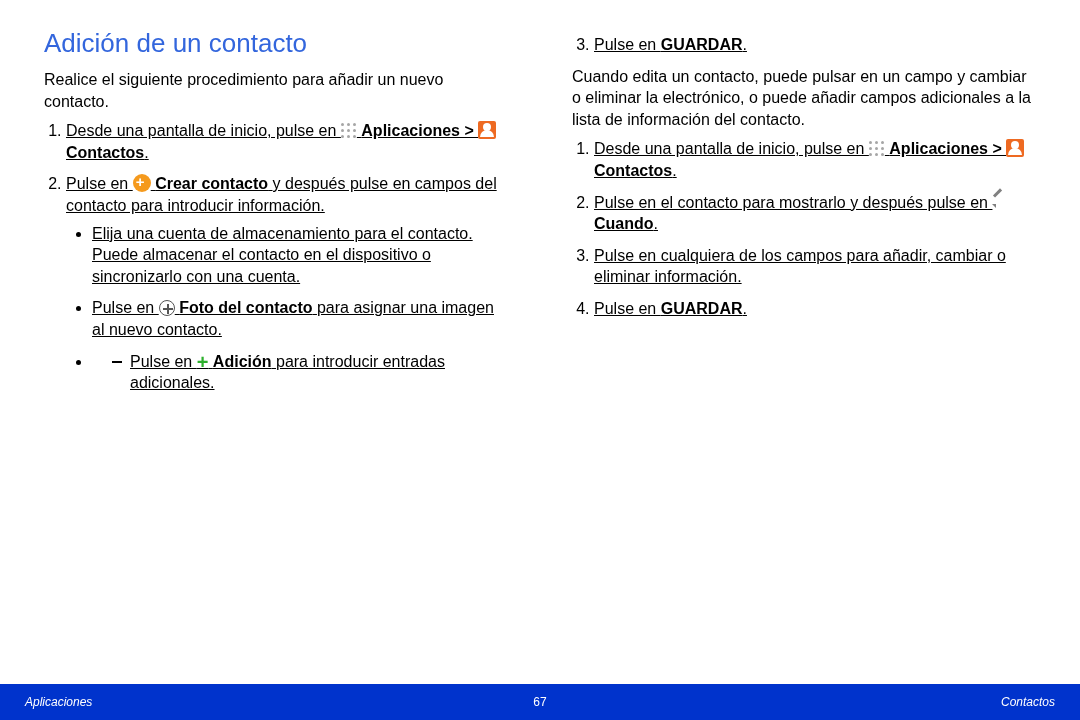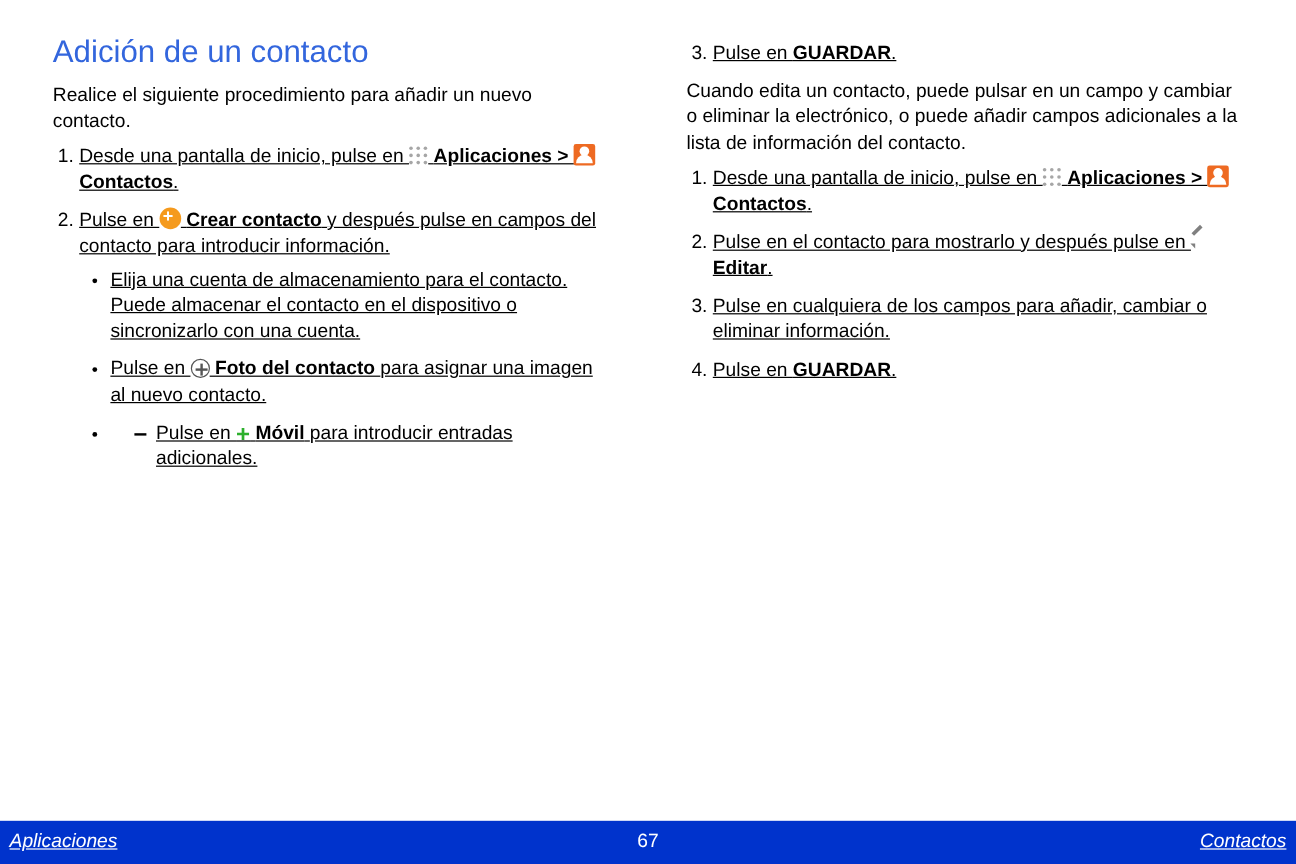--- a/index.html
+++ b/index.html
@@ -10,21 +10,21 @@
   .h2 { color: #3366dd; font-size: 26px; font-weight: 400; margin-bottom: 10px; }
   .para { font-size: 16px; line-height: 1.35; margin-bottom: 8px; }
   ol { list-style: decimal; padding-left: 22px; margin-top: 6px; }
   ol > li { font-size: 16px; line-height: 1.35; margin-bottom: 10px; text-decoration: underline; }
   ul.bullets { list-style: disc; padding-left: 26px; margin-top: 6px; }
   ul.bullets > li { font-size: 16px; line-height: 1.35; margin-bottom: 10px; }
   ul.dashes { list-style: none; padding-left: 20px; margin-top: 6px; }
   ul.dashes > li { font-size: 16px; line-height: 1.35; margin-bottom: 10px; position: relative; padding-left: 18px; }
   ul.dashes > li::before { content: ""; position: absolute; left: 0; top: 10px; width: 10px; height: 2px; background: #000; }
   b, strong { font-weight: 700; }
-  .footer { position: absolute; left: 0; right: 0; bottom: 0; height: 36px; background: #0033cc; display: flex; align-items: center; justify-content: space-between; padding: 0 8px; color: #fff; font-style: italic; font-size: 16px; text-decoration: underline; }
+  .footer { position: absolute; left: 0; right: 0; bottom: 0; height: 36px; background: #0033cc; display: flex; align-items: center; justify-content: space-between; padding: 0 25px; color: #fff; font-style: italic; font-size: 12px; }
   .footer .center { position: absolute; left: 50%; transform: translateX(-50%); font-style: normal; }
   
   .icon { display: inline-block; vertical-align: -3px; }
   .grid-icon { width: 16px; height: 16px; position: relative; }
   .grid-icon span { position: absolute; width: 3px; height: 3px; background: #a6a6a6; border-radius: 50%; }
   .grid-icon span:nth-child(1){left:0;top:0}.grid-icon span:nth-child(2){left:6px;top:0}.grid-icon span:nth-child(3){left:12px;top:0}
   .grid-icon span:nth-child(4){left:0;top:6px}.grid-icon span:nth-child(5){left:6px;top:6px}.grid-icon span:nth-child(6){left:12px;top:6px}
   .grid-icon span:nth-child(7){left:0;top:12px}.grid-icon span:nth-child(8){left:6px;top:12px}.grid-icon span:nth-child(9){left:12px;top:12px}
   .contacts-icon { width: 18px; height: 18px; background: #ee6a22; border-radius: 2px; position: relative; }
   .contacts-icon::before { content: ""; position: absolute; left: 5px; top: 2px; width: 8px; height: 8px; background: #fff; border-radius: 50%; }
@@ -70,21 +70,21 @@
             <span>Pulse en </span>
             <span class="icon photo-plus-icon"></span>
             <b> Foto del contacto</b>
             <span> para asignar una imagen al nuevo contacto.</span>
           </li>
           <li>
             <ul class="dashes">
               <li>
                 <span>Pulse en </span>
                 <span class="green-plus">+</span>
-                <b> Móvil</b>
+                <b> Adición</b>
                 <span> para introducir entradas adicionales.</span>
               </li>
             </ul>
           </li>
         </ul>
       </li>
     </ol>
   </div>
 
   <div class="col">
@@ -100,21 +100,21 @@
       <li>
         <span>Desde una pantalla de inicio, pulse en </span>
         <span class="icon grid-icon"><span></span><span></span><span></span><span></span><span></span><span></span><span></span><span></span><span></span></span>
         <b>Aplicaciones &gt; </b>
         <span class="icon contacts-icon"></span>
         <b> Contactos</b><span>.</span>
       </li>
       <li>
         <span>Pulse en el contacto para mostrarlo y después pulse en </span>
         <span class="pencil-icon"></span>
-        <b> Editar</b><span>.</span>
+        <b> Cuando</b><span>.</span>
       </li>
       <li>Pulse en cualquiera de los campos para añadir, cambiar o eliminar información.</li>
       <li>
         <span>Pulse en </span>
         <b>GUARDAR</b><span>.</span>
       </li>
     </ol>
   </div>
 </div>
 

